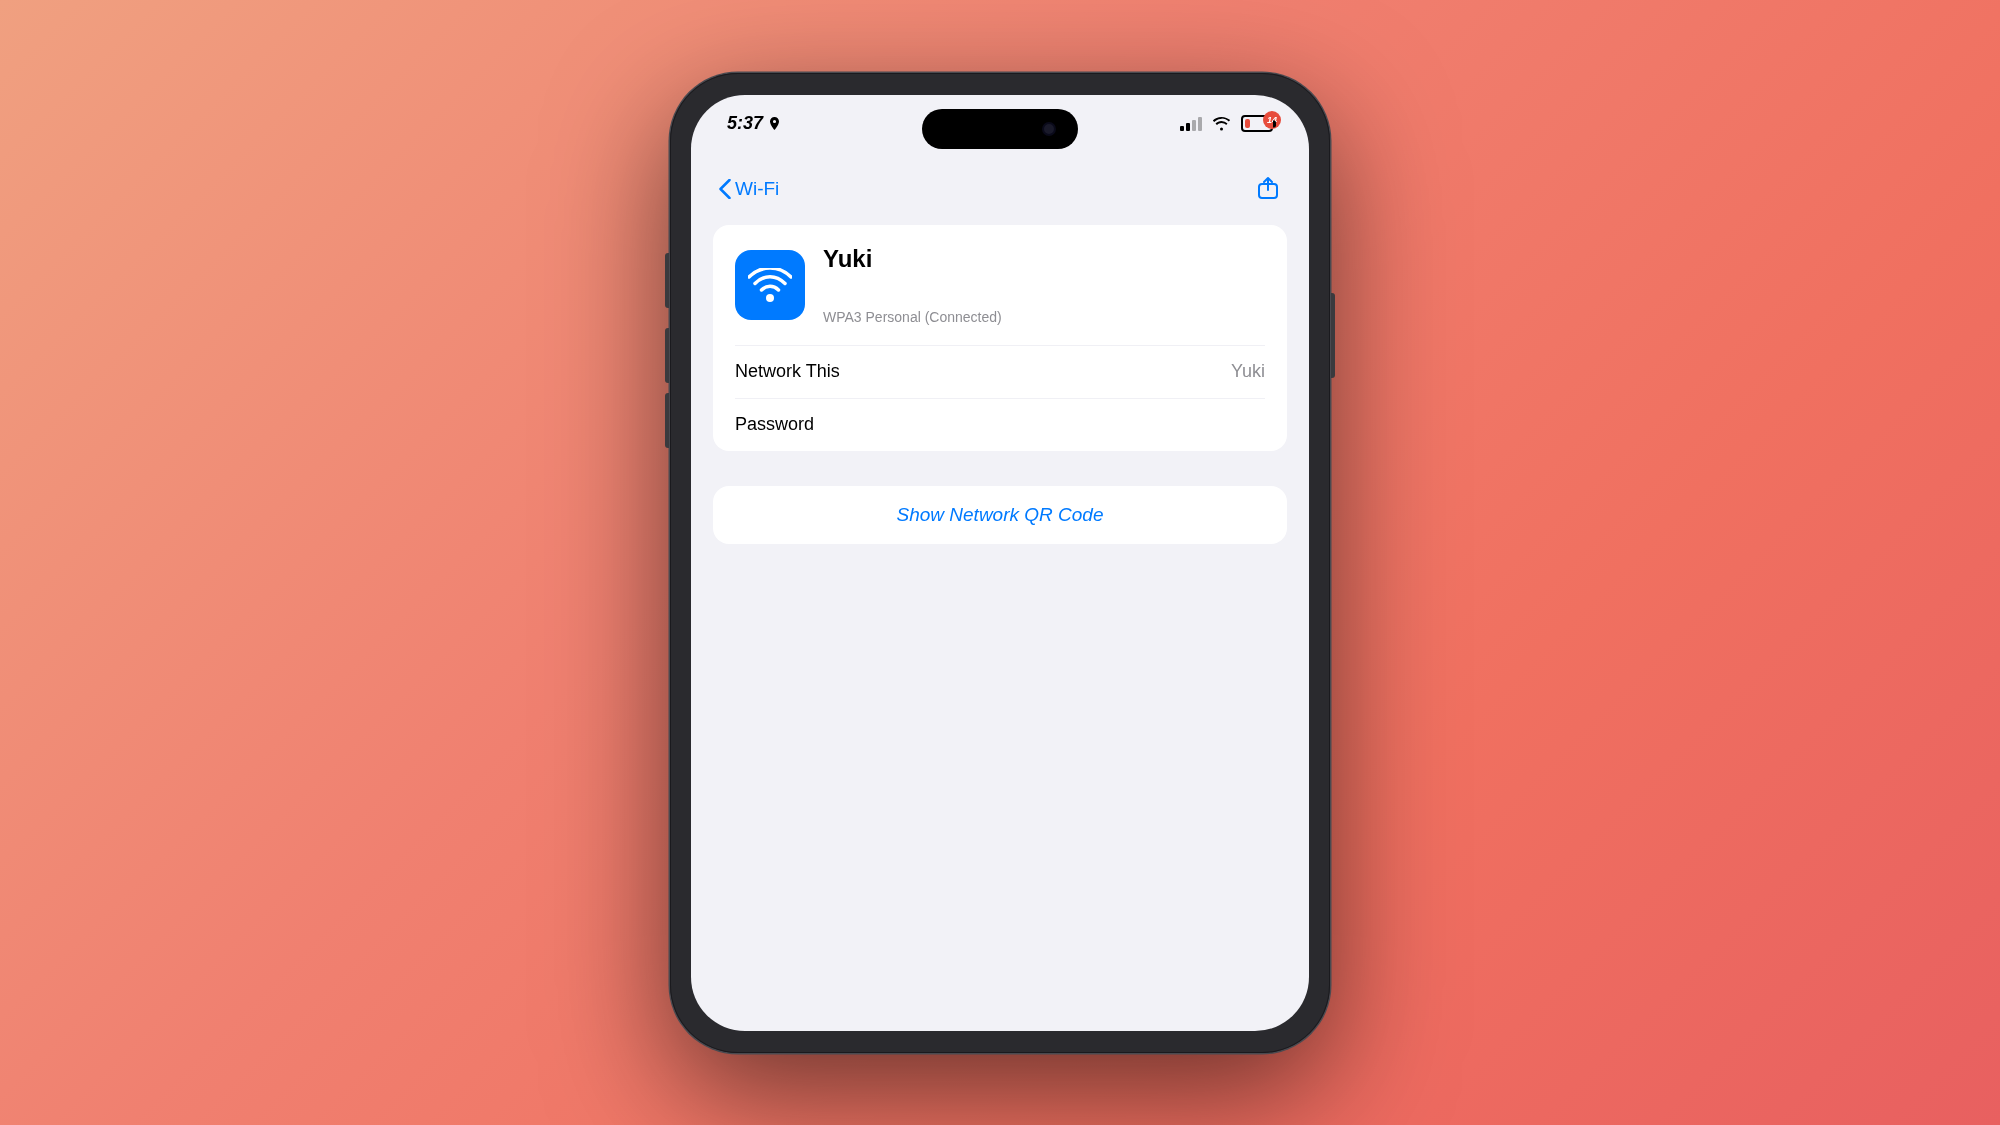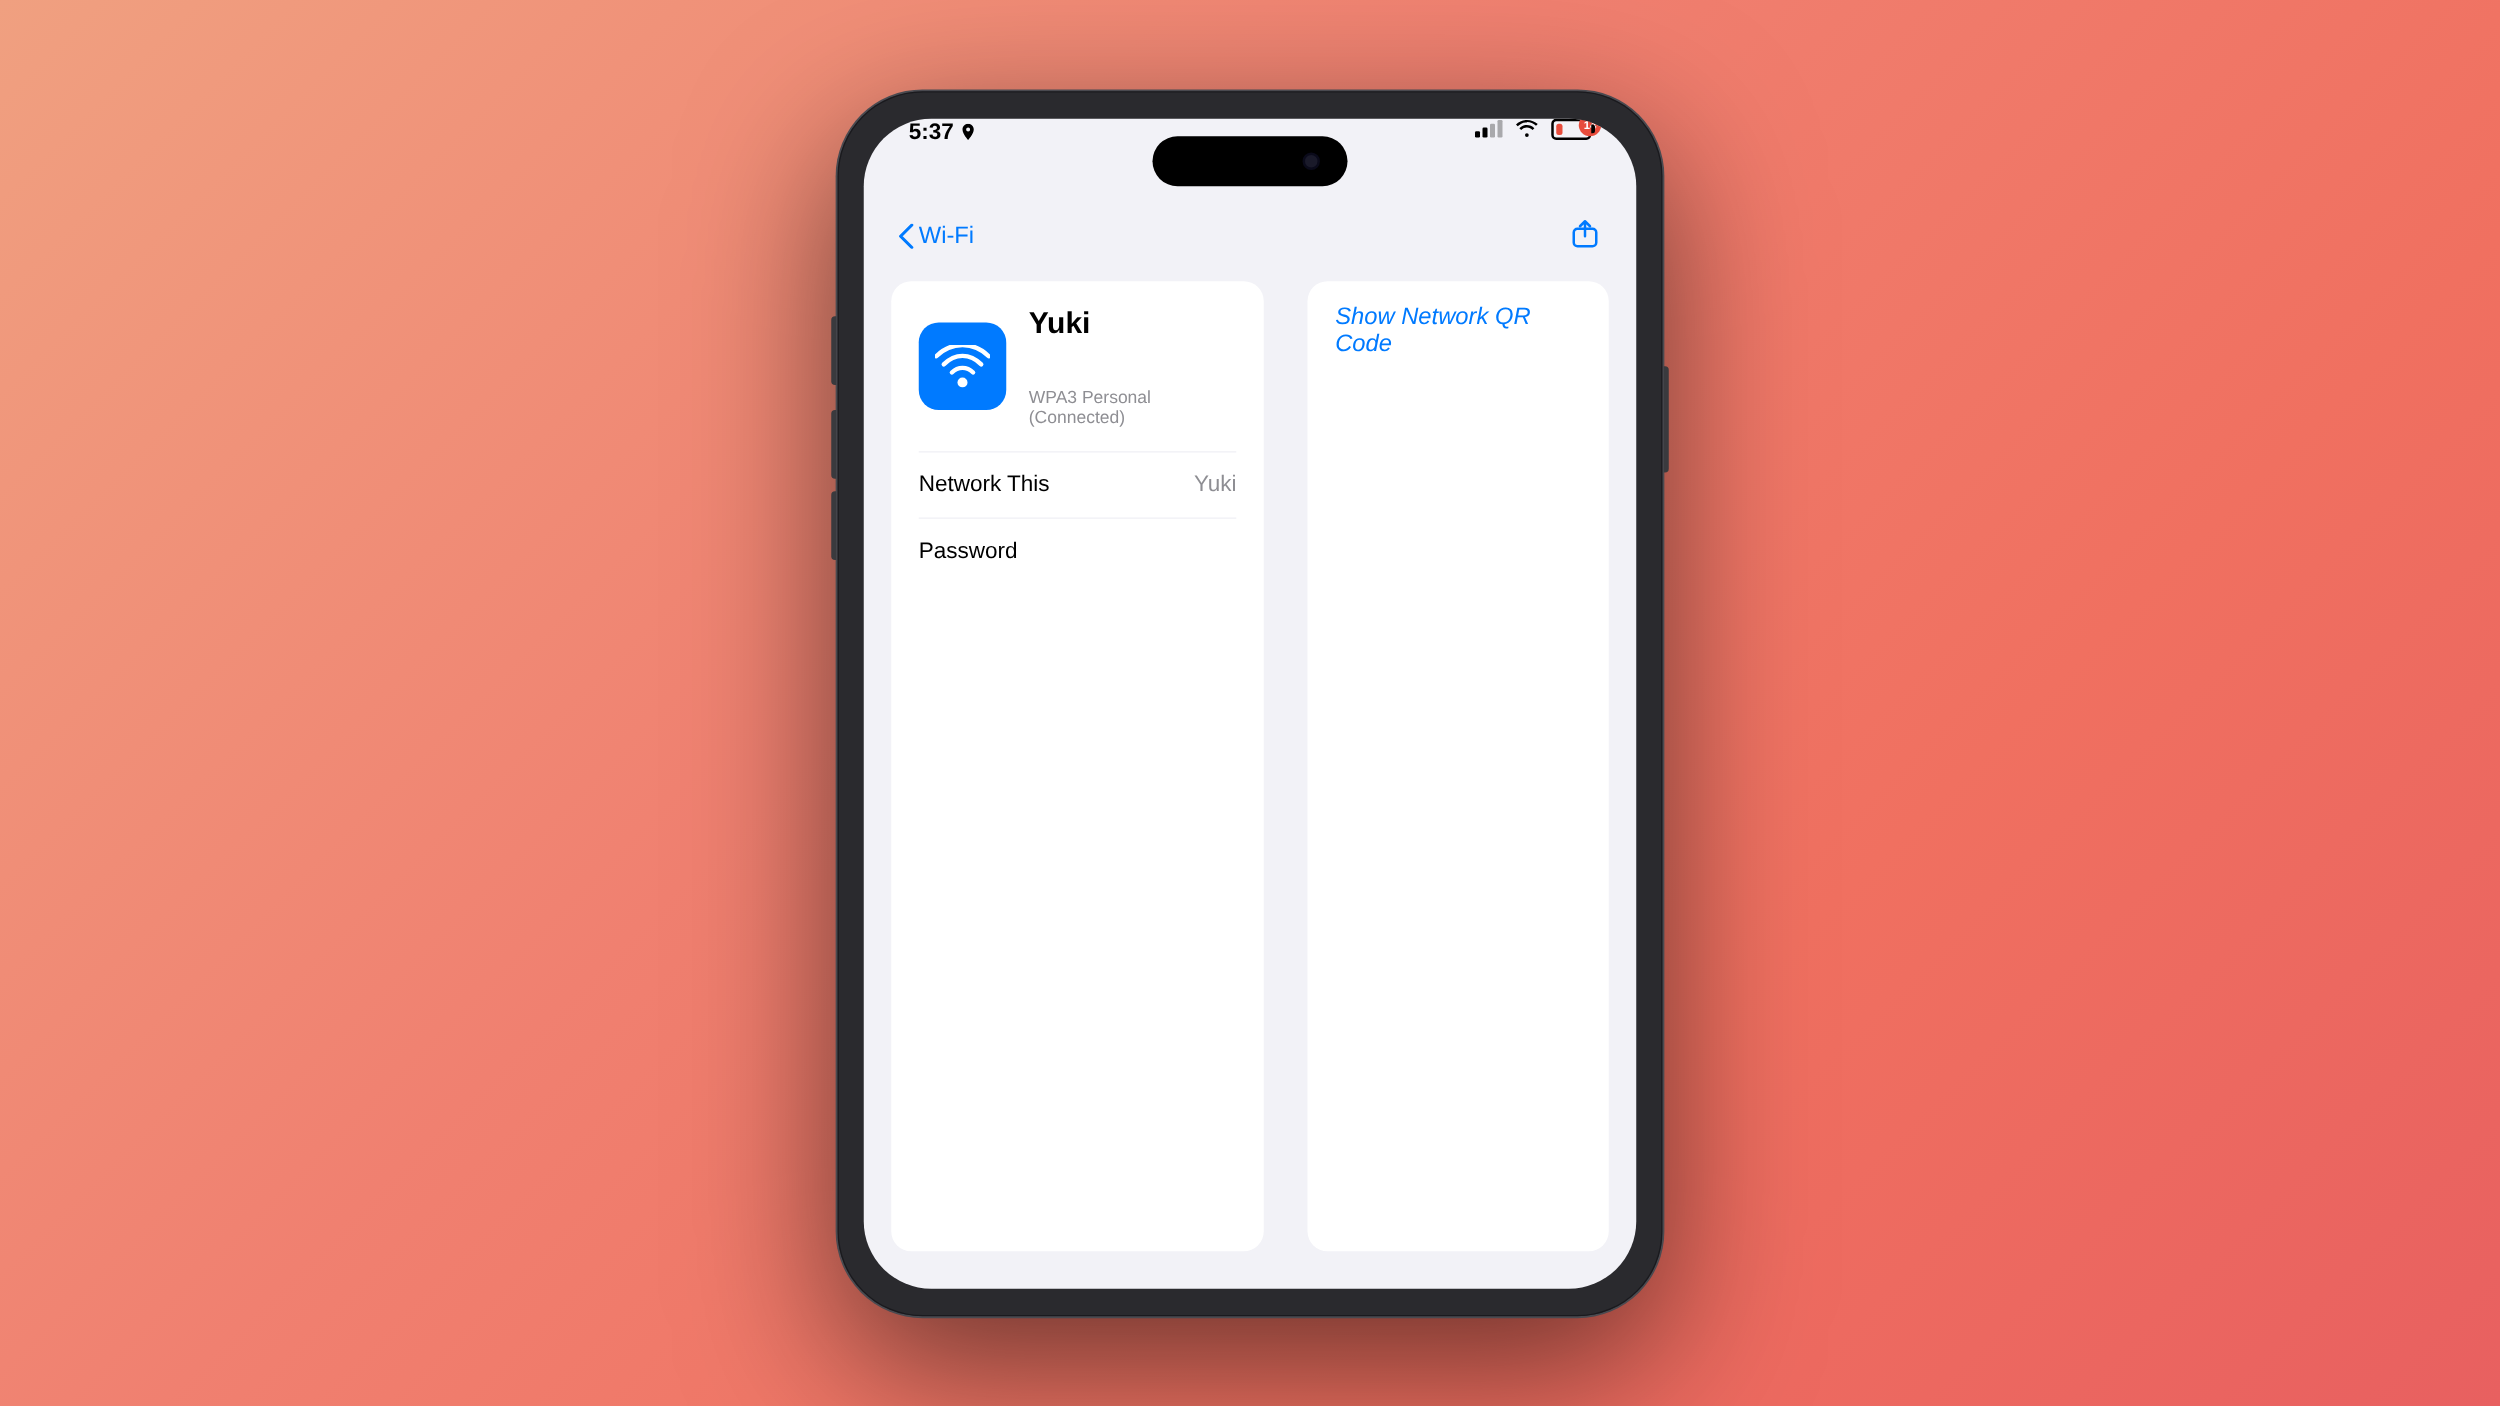--- a/index.html
+++ b/index.html
@@ -87,27 +87,28 @@
       height: 14px;
       background: #1a1a2a;
       border-radius: 50%;
       border: 2px solid #0a0a1a;
     }
 
     
     .status-bar {
       height: 68px;
       display: flex;
-      align-items: flex-start;
+      align-items: center;
       padding-bottom: 10px;
       padding-left: 36px;
       padding-right: 36px;
       flex-shrink: 0;
       position: relative;
       z-index: 5;
+      font-style: italic;
     }
 
     .status-time {
       font-size: 18px;
       font-weight: 600;
       color: #000;
       display: flex;
       align-items: center;
       gap: 5px;
     }
@@ -222,21 +223,21 @@
       color: #007AFF;
       cursor: pointer;
     }
 
     
     .content-area {
       flex: 1;
       overflow-y: auto;
       padding: 10px 22px 30px;
       display: flex;
-      flex-direction: row;
+      flex-direction: column;
       gap: 35px;
     }
 
     
     .card {
       background: #fff;
       border-radius: 16px;
       overflow: hidden;
     }
 

